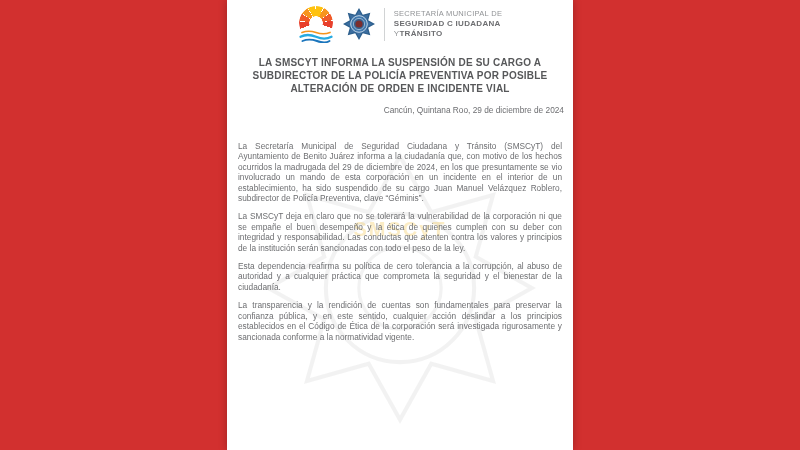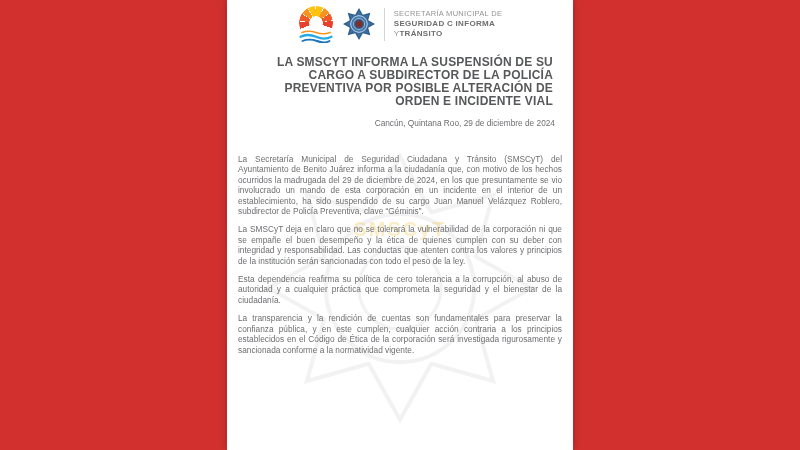--- a/index.html
+++ b/index.html
@@ -66,29 +66,29 @@
   .org-name { line-height: 10px; padding-left: 1px; }
   .org-line1 { font-size: 7.5px; color: #919396; letter-spacing: 0.3px; }
   .org-line2 { font-size: 8px; font-weight: bold; color: #6d6e71; letter-spacing: 0.3px; }
   .org-line3 { font-size: 8px; color: #919396; letter-spacing: 0.3px; }
   .org-line3 .bold { font-weight: bold; color: #6d6e71; margin-left: 0; }
 
   
   .title {
     position: relative;
     margin: 13px 20px 0;
-    text-align: right;
-    font-size: 12px; font-weight: bold;
+    text-align: center;
+    font-size: 10px; font-weight: bold;
     color: #57585a;
     line-height: 13px;
     letter-spacing: 0.2px;
   }
   .dateline {
     position: relative;
-    margin: 10px 18px 0;
+    margin: 10px 9px 0;
     text-align: right;
     font-size: 8.3px;
     color: #6d6e71;
   }
   .bodytext {
     position: relative;
     margin: 26px 11px 0;
     font-size: 8.3px;
     color: #6d6e71;
     line-height: 10.4px;
@@ -121,30 +121,30 @@
       <svg class="badge-logo" width="34" height="34" viewBox="0 0 34 34">
         <polygon points="17,1 20.8,7.8 28.3,5.7 26.2,13.2 33,17 26.2,20.8 28.3,28.3 20.8,26.2 17,33 13.2,26.2 5.7,28.3 7.8,20.8 1,17 7.8,13.2 5.7,5.7 13.2,7.8" fill="#2d5f8d"></polygon>
         <polygon points="17,3.5 20,9 26.3,7.7 24.6,13.9 30.5,17 24.6,20.1 26.3,26.3 20,25 17,30.5 14,25 7.7,26.3 9.4,20.1 3.5,17 9.4,13.9 7.7,7.7 14,9" fill="#3c6ea0"></polygon>
         <circle cx="17" cy="17" r="8.3" fill="#4178ad" stroke="#cfe0ee" stroke-width="0.9"></circle>
         <circle cx="17" cy="17" r="5.6" fill="#35618f" stroke="#cfe0ee" stroke-width="0.6"></circle>
         <circle cx="17" cy="17" r="3.6" fill="#7c2d2d"></circle>
       </svg>
       <div class="header-divider"></div>
       <div class="org-name">
         <div class="org-line1">SECRETARÍA MUNICIPAL DE</div>
-        <div class="org-line2">SEGURIDAD C INFORMA</div>
+        <div class="org-line2">SEGURIDAD C IUDADANA</div>
         <div class="org-line3"><span>Y</span><span class="bold">TRÁNSITO</span></div>
       </div>
     </div>
 
     <h1 class="title">LA SMSCYT INFORMA LA SUSPENSIÓN DE SU CARGO A SUBDIRECTOR DE LA POLICÍA PREVENTIVA POR POSIBLE ALTERACIÓN DE ORDEN E INCIDENTE VIAL</h1>
 
     <div class="dateline">Cancún, Quintana Roo, 29 de diciembre de 2024</div>
 
     <div class="bodytext">
       <p>La Secretaría Municipal de Seguridad Ciudadana y Tránsito (SMSCyT) del Ayuntamiento de Benito Juárez informa a la ciudadanía que, con motivo de los hechos ocurridos la madrugada del 29 de diciembre de 2024, en los que presuntamente se vio involucrado un mando de esta corporación en un incidente en el interior de un establecimiento, ha sido suspendido de su cargo Juan Manuel Velázquez Roblero, subdirector de Policía Preventiva, clave “Géminis”.</p>
       <p>La SMSCyT deja en claro que no se tolerará la vulnerabilidad de la corporación ni que se empañe el buen desempeño y la ética de quienes cumplen con su deber con integridad y responsabilidad. Las conductas que atenten contra los valores y principios de la institución serán sancionadas con todo el peso de la ley.</p>
       <p>Esta dependencia reafirma su política de cero tolerancia a la corrupción, al abuso de autoridad y a cualquier práctica que comprometa la seguridad y el bienestar de la ciudadanía.</p>
-      <p>La transparencia y la rendición de cuentas son fundamentales para preservar la confianza pública, y en este cumplen, cualquier acción contraria a los principios establecidos en el Código de Ética de la corporación será investigada rigurosamente y sancionada conforme a la normatividad vigente.</p>
+      <p>La transparencia y la rendición de cuentas son fundamentales para preservar la confianza pública, y en este sentido, cualquier acción deslindar a los principios establecidos en el Código de Ética de la corporación será investigada rigurosamente y sancionada conforme a la normatividad vigente.</p>
     </div>
 
   </div>
 </div>
 
 </body></html>

